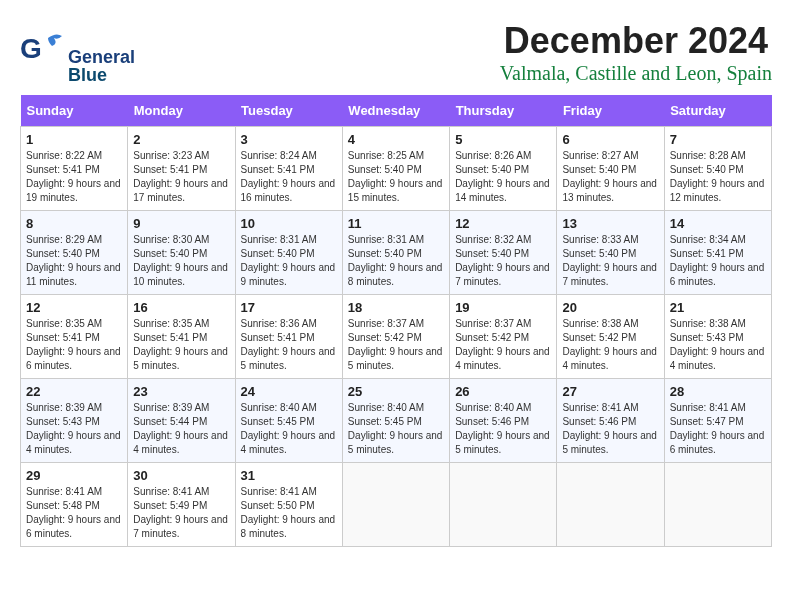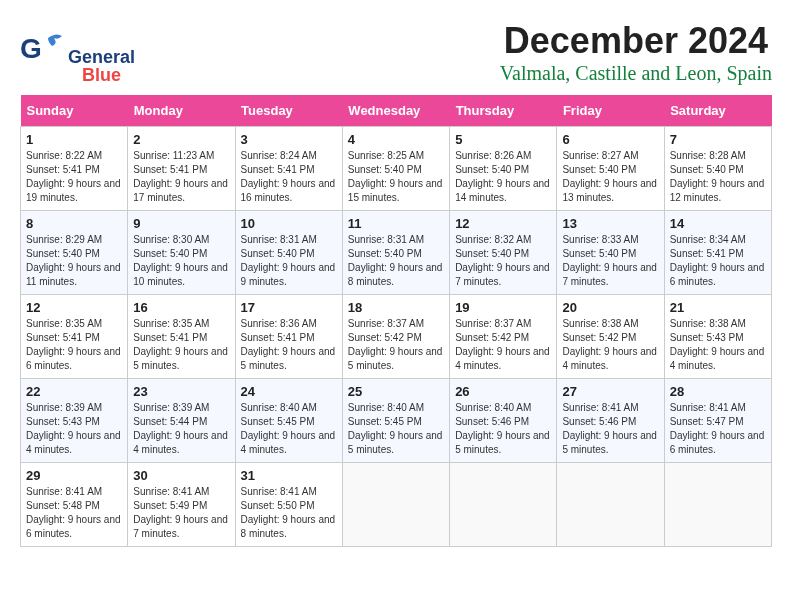--- a/index.html
+++ b/index.html
@@ -28,21 +28,21 @@
       font-size: 20px;
       color: #15803d;
       font-family: Liberation Serif, serif;
     }
     .calendar {
       width: 100%;
       border-collapse: collapse;
       font-size: 11px;
     }
     .calendar th {
-      background-color: #ec4899;
+      background-color: #8b5cf6;
       color: #fff;
       padding: 8px 6px;
       text-align: left;
       font-size: 13px;
       font-weight: bold;
     }
     .calendar td {
       border: 1px solid #ccc;
       vertical-align: top;
       padding: 5px 5px;
@@ -83,22 +83,21 @@
     }
     .logo-general {
       font-size: 18px;
       font-weight: bold;
       color: #1a3f7a;
       margin-top: 28px;
     }
     .logo-blue {
       font-size: 18px;
       font-weight: bold;
-      color: #ef4444;
-      text-align: center;
+      color: #0c4a6e;
     }
   </style>
 </head>
 <body>
 
 <div class="header">
   <div class="logo-wrapper">
     <svg class="logo-icon" viewBox="0 0 44 44" xmlns="http://www.w3.org/2000/svg">
       <text y="28" font-size="28" fill="#1a3f7a" font-weight="bold" font-family="Arial">G</text>
       <path d="M28,8 Q36,2 42,6 Q38,10 34,8 Q38,14 32,16 Q28,12 28,8Z" fill="#3a7fd5"></path>
@@ -132,21 +131,21 @@
         <div class="day-num">1</div>
         <div class="day-info">
           <span>Sunrise: 8:22 AM</span><br>
           <span>Sunset: 5:41 PM</span><br>
           <span>Daylight: 9 hours and 19 minutes.</span>
         </div>
       </td>
         <td>
         <div class="day-num">2</div>
         <div class="day-info">
-          <span>Sunrise: 11:23 AM</span><br>
+          <span>Sunrise: 3:23 AM</span><br>
           <span>Sunset: 5:41 PM</span><br>
           <span>Daylight: 9 hours and 17 minutes.</span>
         </div>
       </td>
         <td>
         <div class="day-num">3</div>
         <div class="day-info">
           <span>Sunrise: 8:24 AM</span><br>
           <span>Sunset: 5:41 PM</span><br>
           <span>Daylight: 9 hours and 16 minutes.</span>

